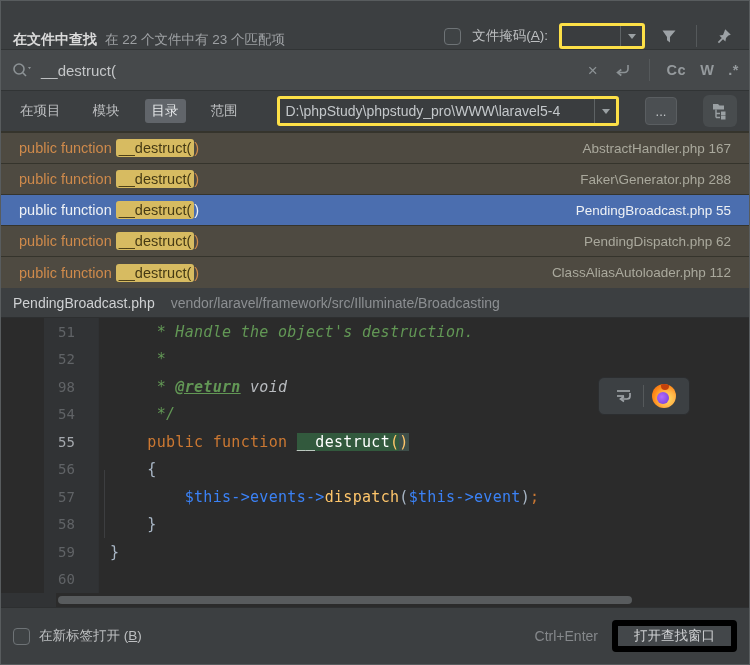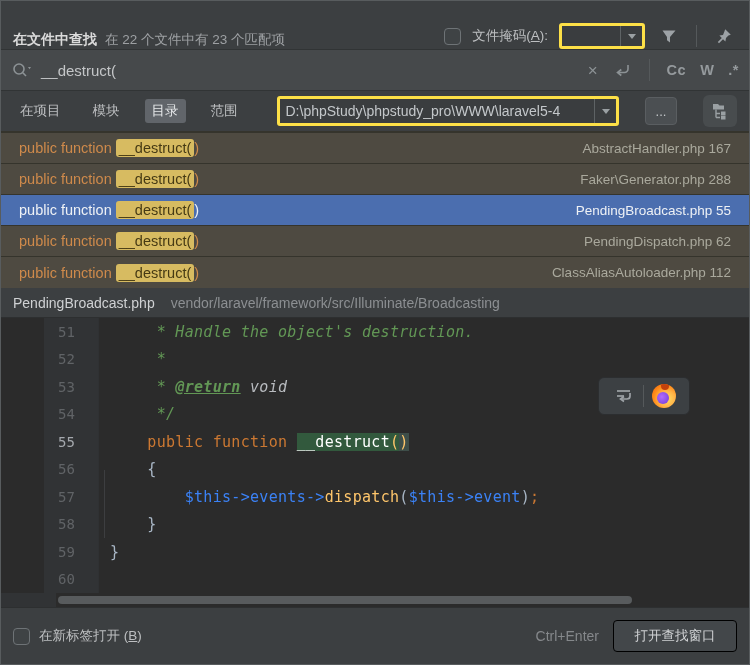--- a/index.html
+++ b/index.html
@@ -78,21 +78,21 @@
   .ff-icon::before { content:""; position:absolute; left:9px; top:-2px; width:8px; height:8px; border-radius:50%; background:#c2410c; }
   .hscroll { position:absolute; left:0; right:0; top:275px; height:14px; background:#2b2b2b; }
   .hscroll .gutter-ext { position:absolute; left:0; top:0; bottom:0; width:55px; background:#313335; }
   .hthumb { position:absolute; left:57px; top:3px; width:574px; height:8px; border-radius:4px; background:#585b5d; }
   
   .footer { flex:1; display:flex; align-items:center; padding:0 12px; background:#3c3f41; border-top:1px solid #2d2f30; }
   .ft-label { font-size:13.5px; color:#bdbfc1; margin-left:9px; }
   .ft-label u { text-decoration:underline; }
   .ft-right { margin-left:auto; display:flex; align-items:center; gap:14px; }
   .shortcut { color:#85888b; font-size:14px; }
-  .open-btn { height:32px; min-width:124px; padding:0 16px; background:#43474a; border:1px solid #000000; border-radius:4px; color:#d0d2d4; font-size:13.5px; display:flex; align-items:center; justify-content:center; }
+  .open-btn { height:32px; min-width:124px; padding:0 16px; background:#43474a; border:6px solid #000000; border-radius:4px; color:#d0d2d4; font-size:13.5px; display:flex; align-items:center; justify-content:center; }
   svg { display:block; }
 </style>
 </head>
 <body>
 
 <div class="header">
   <span class="hdr-title">在文件中查找</span>
   <span class="hdr-summary">在 22 个文件中有 23 个匹配项</span>
   <div class="hdr-right">
     <span class="checkbox"></span>
@@ -201,21 +201,21 @@
   <div id="code-lines">
       <div class="code-line">
         <span class="gutter-num">51</span>
         <span class="code-content"><span class="tk-comment">     * Handle the object's destruction.</span></span>
       </div>
       <div class="code-line">
         <span class="gutter-num">52</span>
         <span class="code-content"><span class="tk-comment">     *</span></span>
       </div>
       <div class="code-line">
-        <span class="gutter-num">53</span>
+        <span class="gutter-num">98</span>
         <span class="code-content"><span class="tk-comment">     * </span><span class="tk-doctag">@return</span><span class="tk-comment"> </span><span class="tk-docval">void</span></span>
       </div>
       <div class="code-line">
         <span class="gutter-num">54</span>
         <span class="code-content"><span class="tk-comment">     */</span></span>
       </div>
       <div class="code-line">
         <span class="gutter-num cur">55</span>
         <span class="code-content"><span class="tk-plain">    </span><span class="tk-kw">public</span><span class="tk-plain"> </span><span class="tk-kw">function</span><span class="tk-plain"> </span><span class="tk-match">__destruct</span><span class="tk-matchparen">(</span><span class="tk-afterparen">)</span></span>
       </div>

